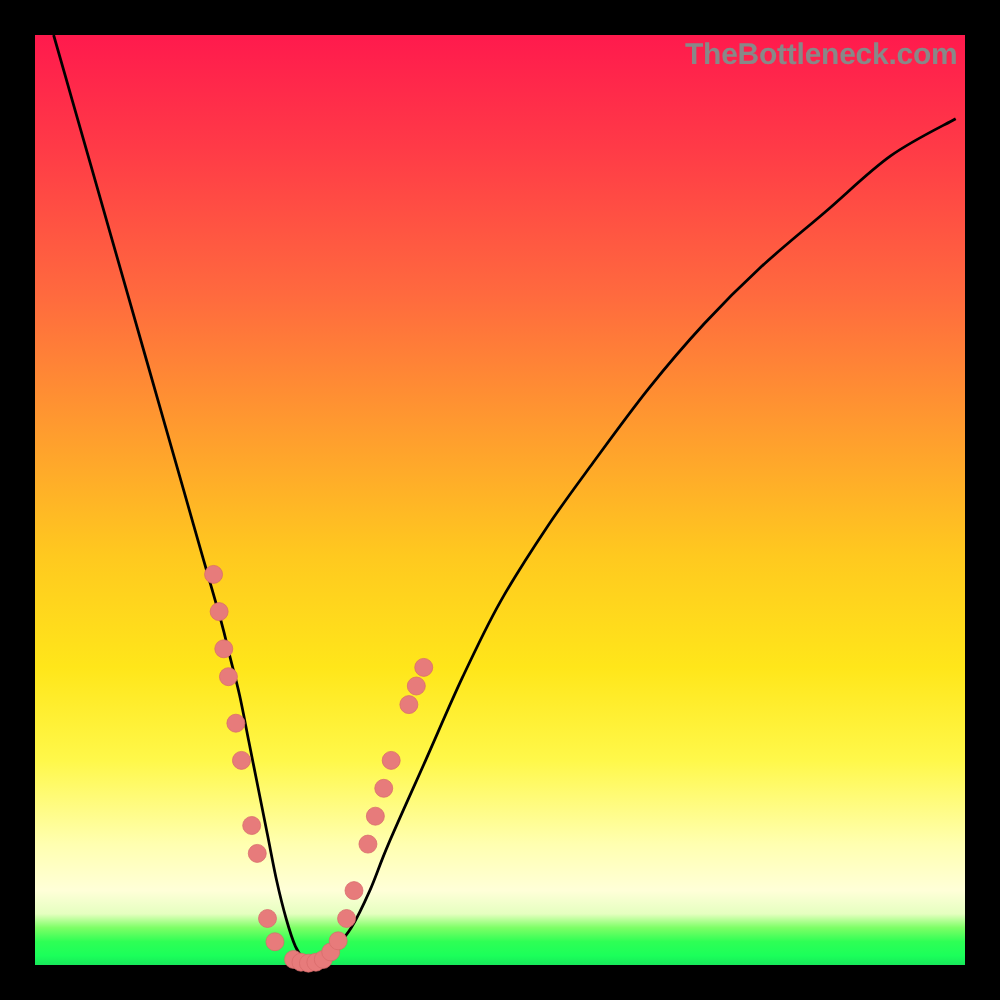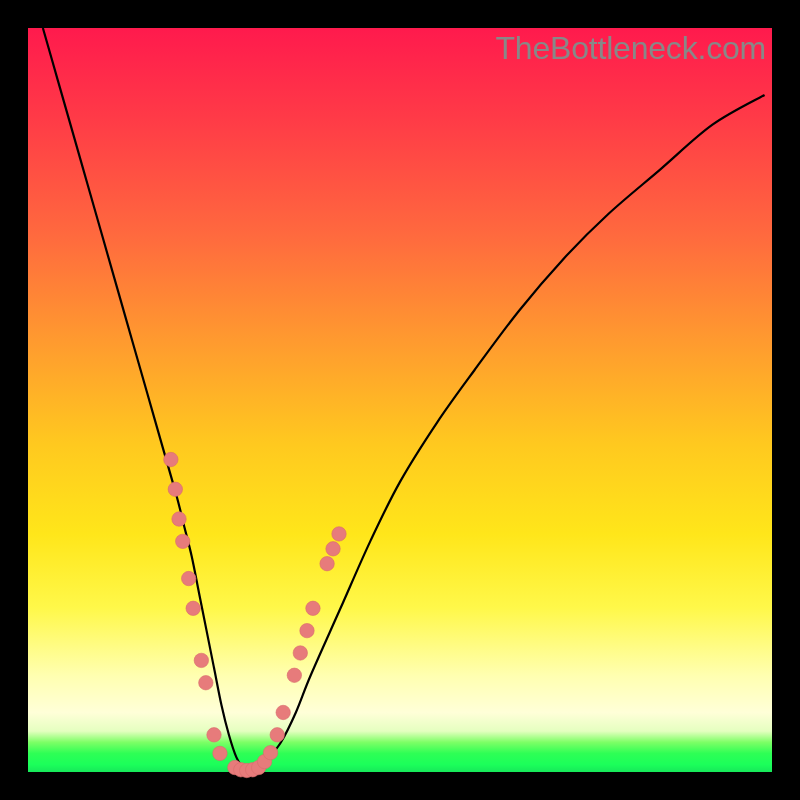--- a/index.html
+++ b/index.html
@@ -39,22 +39,22 @@
       #7dff66 96%,
       #2eff55 97.5%,
       #1bff5a 99%,
       #17e85a 100%
     );
   }
   .watermark {
     position: absolute;
     top: 2px;
     right: 6px;
-    font-size: 32px;
-    font-weight: 400;
+    font-size: 24px;
+    font-weight: 700;
     color: #888;
     letter-spacing: -0.2px;
     user-select: none;
   }
   svg.curve {
     position: absolute;
     left: 0;
     top: 0;
     width: 744px;
     height: 744px;

